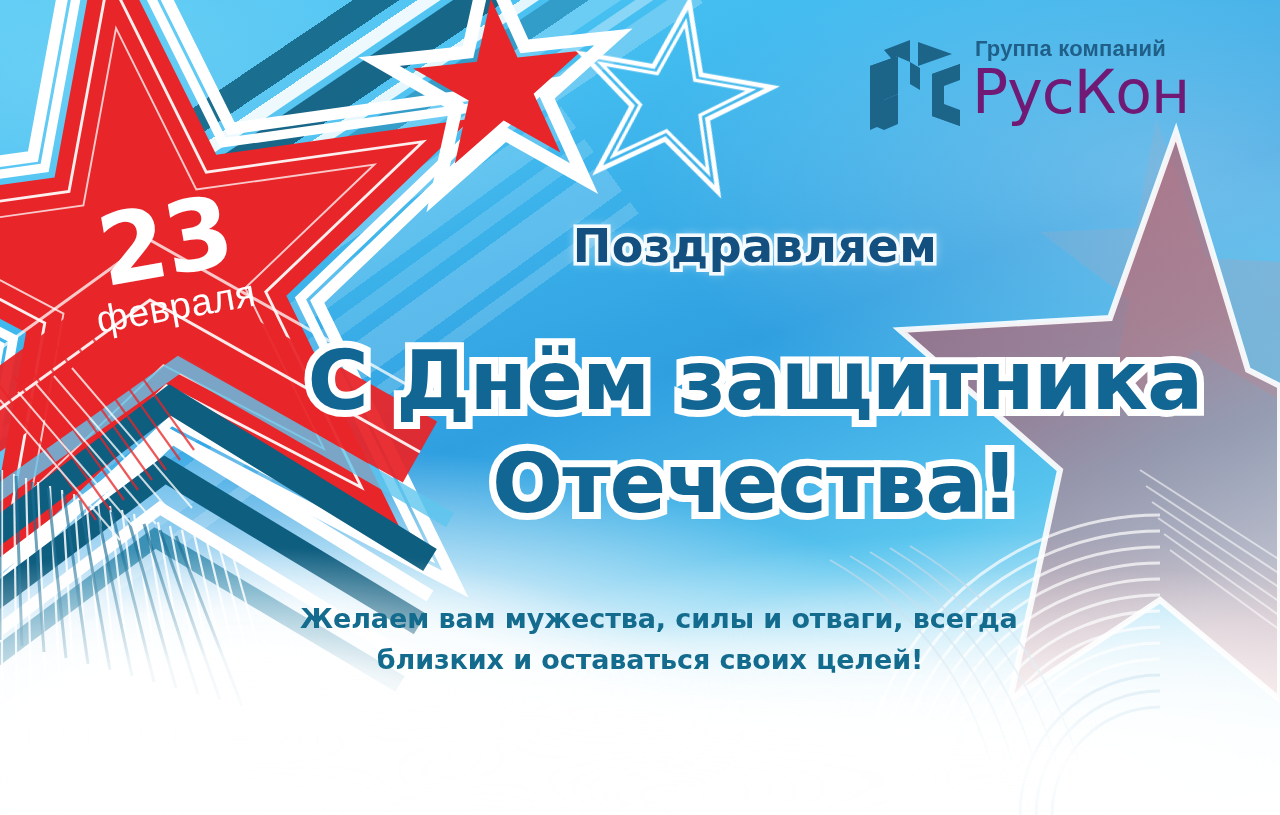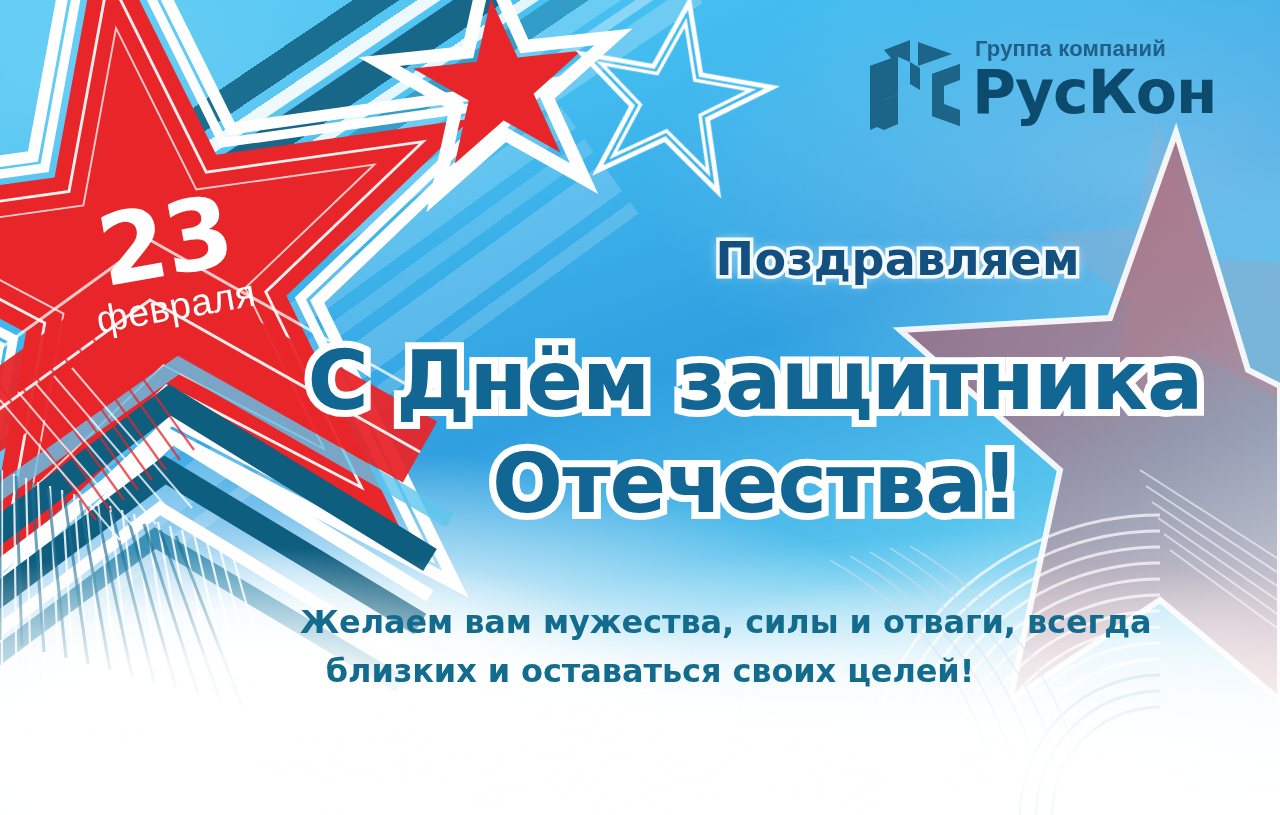--- a/index.html
+++ b/index.html
@@ -36,22 +36,22 @@
       radial-gradient(55% 70% at 80% 78%, rgba(255,255,255,.95) 0%, rgba(255,255,255,.6) 38%, rgba(255,255,255,0) 76%);
     filter:blur(2px);
   }
 
   svg.layer{position:absolute; inset:0; width:1280px; height:815px; display:block;}
 
   
   .texts{position:absolute; inset:0;}
 
   .congrats{
-    position:absolute; left:430px; top:232px; width:650px;
-    text-align:right;
+    position:absolute; left:430px; top:219px; width:650px;
+    text-align:center;
     font-family:"DejaVu Sans","Liberation Sans",sans-serif;
     font-weight:bold;
     font-size:46px;
     letter-spacing:.5px;
     color:#14507f;
     -webkit-text-stroke:7px rgba(255,255,255,.92);
     paint-order:stroke fill;
     text-shadow:0 0 12px rgba(255,255,255,.85);
     white-space:nowrap;
   }
@@ -69,21 +69,21 @@
     transform:scaleX(1.02);
     letter-spacing:-1px;
   }
   .headline .l1,.headline .l2{display:block;white-space:nowrap;}
 
   .wish{
     position:absolute; left:300px; top:598px; width:700px;
     text-align:center;
     font-family:"DejaVu Sans","Liberation Sans",sans-serif;
     font-weight:bold;
-    font-size:32px;
+    font-size:27px;
     line-height:1.52;
     color:#136b8e;
     letter-spacing:-.1px;
   }
   .wish span{display:block;white-space:nowrap;}
 
   
   .datestamp{
     position:absolute; left:68px; top:196px;
     width:200px; text-align:center;
@@ -119,23 +119,23 @@
   .logo-sub{
     font-family:"Liberation Sans","DejaVu Sans",sans-serif;
     font-weight:bold;
     font-size:22px;
     color:#1f5f88;
     letter-spacing:.2px;
     margin-left:3px;
   }
   .logo-name{
     font-family:"DejaVu Sans","Liberation Sans",sans-serif;
-    font-weight:bold;
+    font-weight:normal;
     font-size:60px;
-    color:#0c4a6e;
+    color:#701a75;
     letter-spacing:-1px;
     margin-top:2px;
   }
 </style>
 </head>
 <body>
 
 <div id="card">
 
   <div class="sky"></div>

